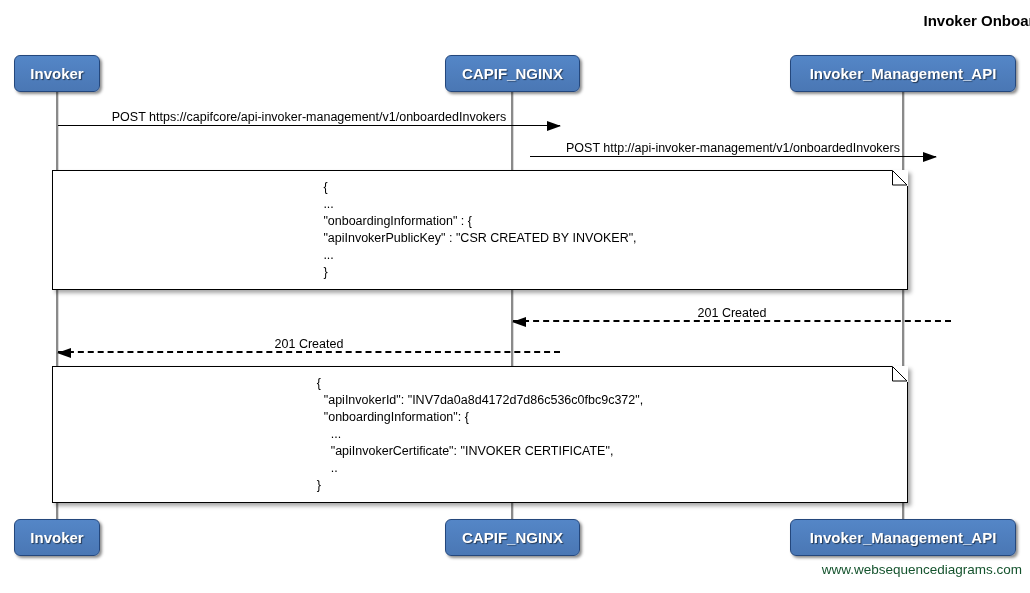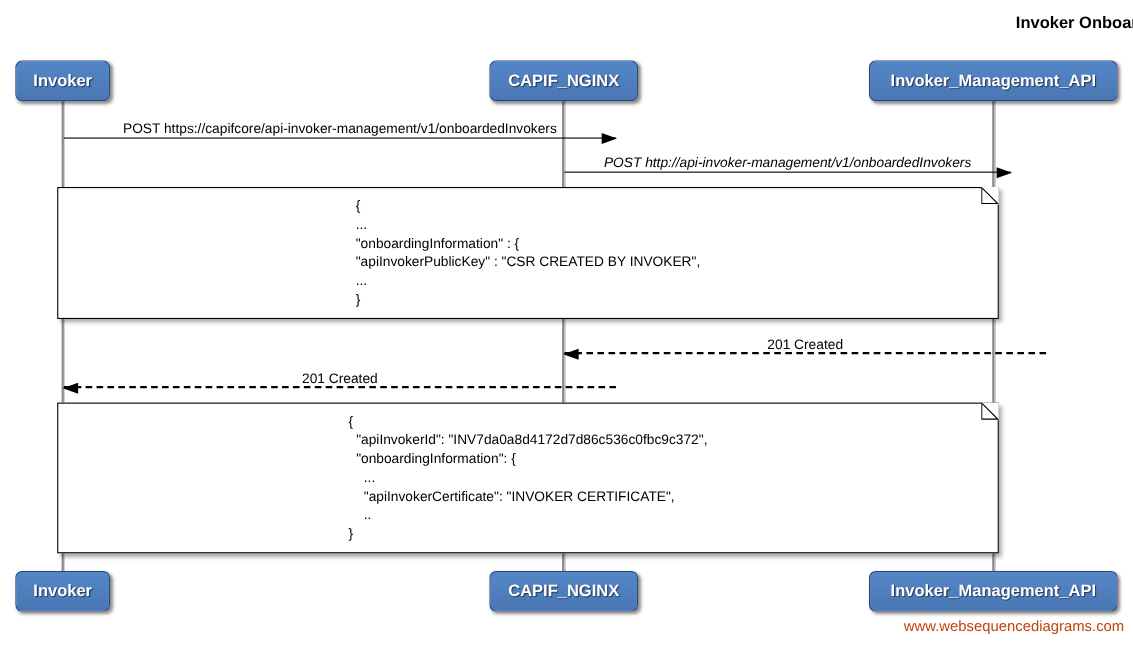--- a/index.html
+++ b/index.html
@@ -59,41 +59,41 @@
     background:#fff;
   }
   .note-fold { position:absolute; top:-1px; right:-1px; display:block; }
   .note-text {
     display:inline-block; text-align:left; margin-top:8px;
     font-size:12.5px; line-height:17px;
   }
   .note-text div { white-space:pre; }
   .watermark {
     position:absolute; right:8px; top:562px;
-    font-size:13.5px; color:#c2410c;
+    font-size:13.5px; color:#14532d;
   }
 </style>
 </head>
 <body>
 
 <div id="stage">
 
   <div class="title">Invoker Onboarding</div>
 
   <div class="lifeline" style="left:56px;"></div>
   <div class="lifeline" style="left:511px;"></div>
   <div class="lifeline" style="left:902px;"></div>
 
   <div class="msg" style="top:107px; left:58px; width:454px;">
     <div class="msg-label">POST https://capifcore/api-invoker-management/v1/onboardedInvokers</div>
     <div class="msg-line"></div>
     <div class="arrow-right"></div>
   </div>
 
-  <div class="msg" style="top:138px; left:513px; width:358px;font-style:italic;">
+  <div class="msg" style="top:138px; left:530px; width:358px;">
     <div class="msg-label">POST http://api-invoker-management/v1/onboardedInvokers</div>
     <div class="msg-line"></div>
     <div class="arrow-right"></div>
   </div>
 
   <div class="msg" style="top:303px; left:513px; width:390px;">
     <div class="msg-label">201 Created</div>
     <div class="msg-line dashed"></div>
     <div class="arrow-left"></div>
   </div>

